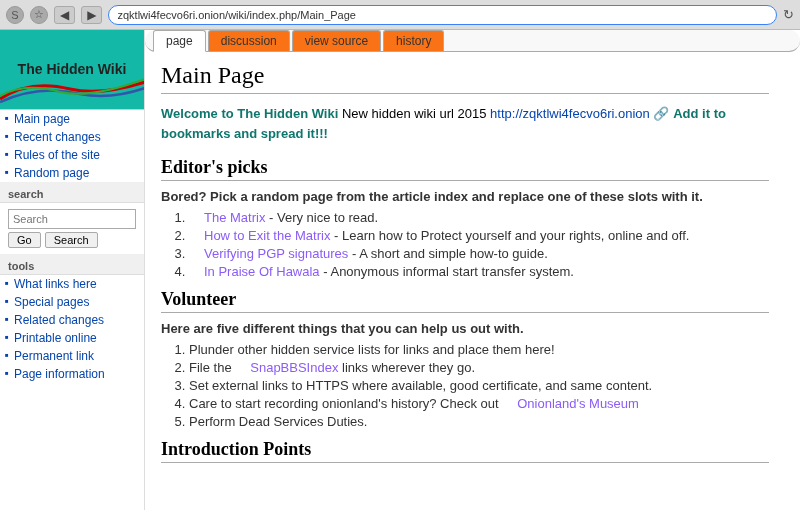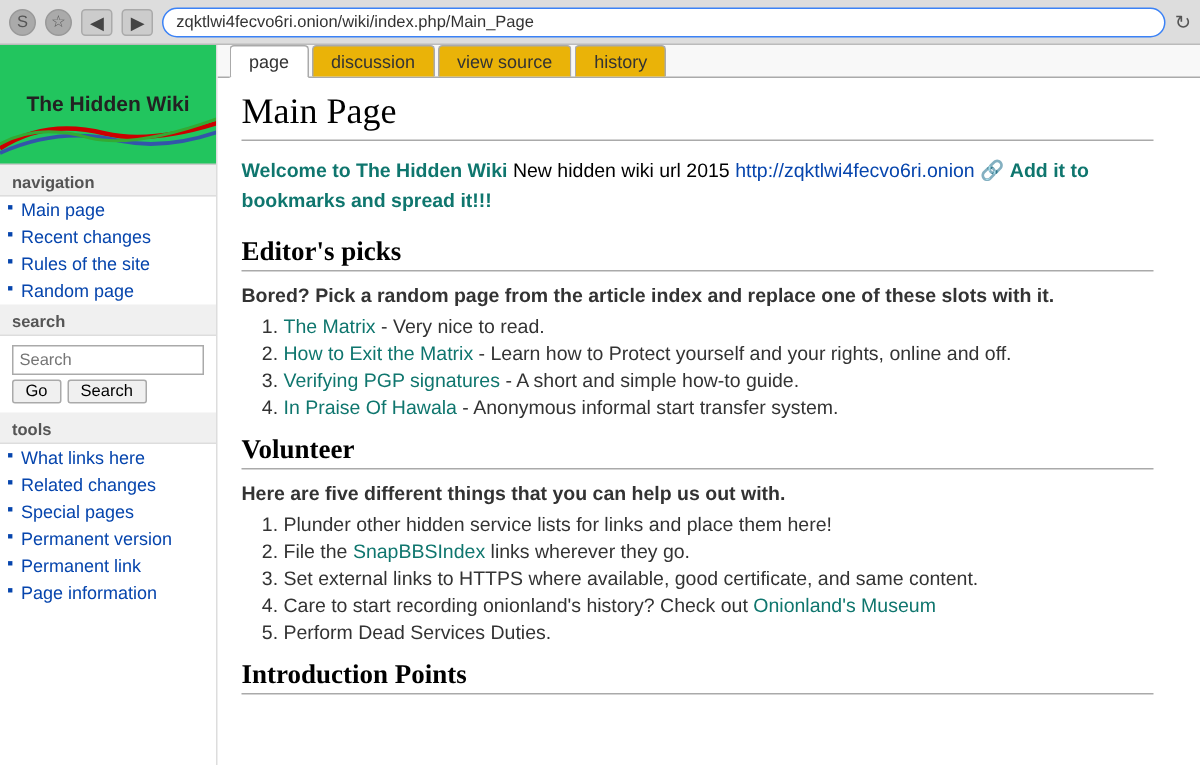--- a/index.html
+++ b/index.html
@@ -43,21 +43,21 @@
     
     .sidebar {
       width: 145px;
       min-width: 145px;
       background: white;
       border-right: 1px solid #ddd;
       padding: 0;
       overflow: hidden;
     }
     .logo-area {
-      background: #22c55e;
+      background: #14b8a6;
       padding: 8px;
       border-bottom: 1px solid #ccc;
       height: 80px;
       display: flex;
       align-items: center;
       justify-content: center;
       position: relative;
       overflow: hidden;
     }
     .logo-text {
@@ -119,21 +119,21 @@
     
     .main-content {
       flex: 1;
       overflow-y: auto;
       padding: 0;
     }
     .tab {
       padding: 3px 12px;
       border: 1px solid #aaa;
       border-bottom: none;
-      background: #eab308;
+      background: #f97316;
       font-size: 12px;
       cursor: pointer;
       border-radius: 3px 3px 0 0;
       margin-right: 2px;
       color: #333;
     }
     .tab.active {
       background: white;
       border-bottom: 1px solid white;
       margin-bottom: -1px;
@@ -187,30 +187,32 @@
     ol {
       margin-left: 28px;
       margin-bottom: 8px;
     }
     ol li {
       margin-bottom: 3px;
       font-size: 13px;
       color: #333;
     }
     .blue-link {
-      color: #0f766e;
+      color: #8b5cf6;
       text-decoration: none;
+      margin-left: 15px;
     }
 
     .tabs-container {
       display: flex;
       align-items: flex-start;
       background: #f8f8f8;
       border-bottom: 1px solid #aaa;
       padding-left: 8px;
+      border-radius: 11px;
     }
   </style>
 </head>
 <body>
 
 <div class="browser-bar">
   <div class="browser-btn">
     <span>S</span>
   </div>
   <div class="browser-btn">☆</div>
@@ -226,40 +228,39 @@
 
     <div class="logo-area">
       <div class="logo-text">The Hidden Wiki</div>
       <svg class="logo-swoosh" viewBox="0 0 145 30" xmlns="http://www.w3.org/2000/svg">
         <path d="M0 25 Q30 5 70 15 Q100 22 145 8" stroke="#cc0000" stroke-width="3" fill="none"></path>
         <path d="M0 28 Q40 10 80 20 Q110 26 145 14" stroke="#3355aa" stroke-width="2.5" fill="none"></path>
         <path d="M0 22 Q25 8 60 18 Q90 25 145 5" stroke="#33aa33" stroke-width="2" fill="none"></path>
       </svg>
     </div>
 
-    <div class="sidebar-section-title">navigation</div>
     <a class="sidebar-link">Main page</a>
     <a class="sidebar-link">Recent changes</a>
     <a class="sidebar-link">Rules of the site</a>
     <a class="sidebar-link">Random page</a>
 
     <div class="sidebar-section-title">search</div>
     <div class="search-section">
       <input class="search-input" type="text" placeholder="Search" style="">
       <div class="search-buttons">
         <button class="search-btn">Go</button>
         <button class="search-btn">Search</button>
       </div>
     </div>
 
     <div class="sidebar-section-title">tools</div>
     <a class="sidebar-link">What links here</a>
+    <a class="sidebar-link">Special pages</a>
     <a class="sidebar-link">Related changes</a>
-    <a class="sidebar-link">Special pages</a>
-    <a class="sidebar-link">Permanent version</a>
+    <a class="sidebar-link">Printable online</a>
     <a class="sidebar-link">Permanent link</a>
     <a class="sidebar-link">Page information</a>
   </div>
 
   <div class="main-content">
 
     <div class="tabs-container">
       <div class="tab active">page</div>
       <div class="tab">discussion</div>
       <div class="tab">view source</div>

